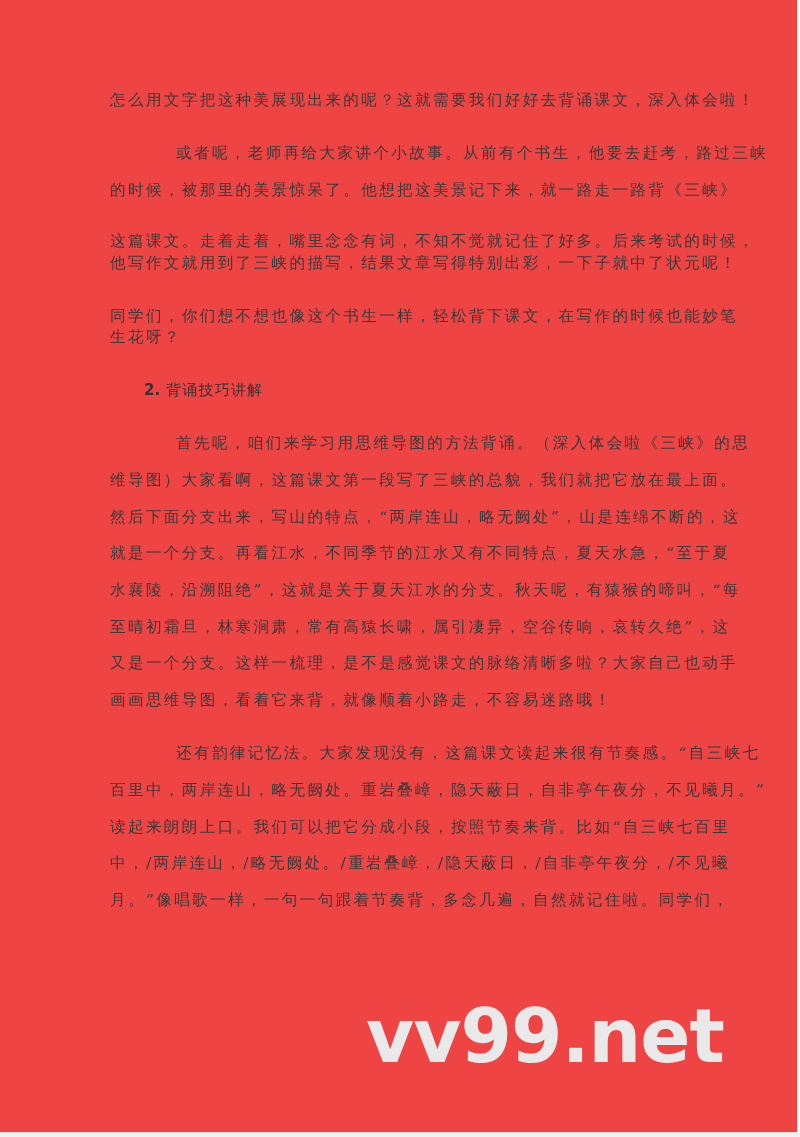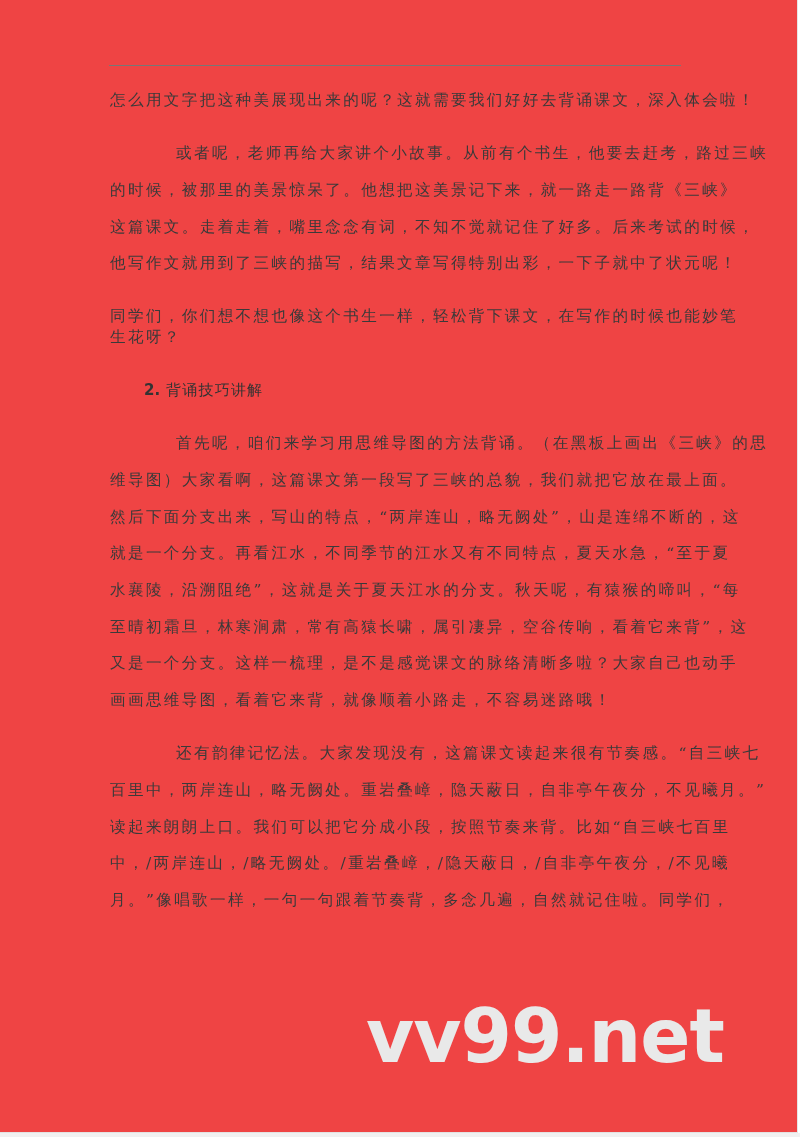--- a/index.html
+++ b/index.html
@@ -42,36 +42,36 @@
 </head>
 <body>
 
 <div class="page">
   <div class="header-rule"></div>
 
   <div class="line" style="top:89px;">怎么用文字把这种美展现出来的呢？这就需要我们好好去背诵课文，深入体会啦！</div>
 
   <div class="line indent" style="top:142px;">或者呢，老师再给大家讲个小故事。从前有个书生，他要去赶考，路过三峡</div>
   <div class="line" style="top:179px;">的时候，被那里的美景惊呆了。他想把这美景记下来，就一路走一路背《三峡》</div>
-  <div class="line" style="top:216px;">这篇课文。走着走着，嘴里念念有词，不知不觉就记住了好多。后来考试的时候，</div>
+  <div class="line" style="top:230px;">这篇课文。走着走着，嘴里念念有词，不知不觉就记住了好多。后来考试的时候，</div>
   <div class="line" style="top:252px;">他写作文就用到了三峡的描写，结果文章写得特别出彩，一下子就中了状元呢！</div>
   <div class="line" style="top:305px;">同学们，你们想不想也像这个书生一样，轻松背下课文，在写作的时候也能妙笔</div>
   <div class="line" style="top:326px;">生花呀？</div>
 
   <div class="heading" style="top:379px;text-align:right;">
     <span class="num">2.</span>
     <span>背诵技巧讲解</span>
   </div>
 
-  <div class="line indent" style="top:432px;">首先呢，咱们来学习用思维导图的方法背诵。（在黑板上画出《三峡》的思</div>
+  <div class="line indent" style="top:432px;">首先呢，咱们来学习用思维导图的方法背诵。（深入体会啦《三峡》的思</div>
   <div class="line" style="top:469px;">维导图）大家看啊，这篇课文第一段写了三峡的总貌，我们就把它放在最上面。</div>
   <div class="line" style="top:506px;">然后下面分支出来，写山的特点，“两岸连山，略无阙处”，山是连绵不断的，这</div>
   <div class="line" style="top:542px;">就是一个分支。再看江水，不同季节的江水又有不同特点，夏天水急，“至于夏</div>
   <div class="line" style="top:579px;">水襄陵，沿溯阻绝”，这就是关于夏天江水的分支。秋天呢，有猿猴的啼叫，“每</div>
-  <div class="line" style="top:616px;">至晴初霜旦，林寒涧肃，常有高猿长啸，属引凄异，空谷传响，看着它来背”，这</div>
+  <div class="line" style="top:616px;">至晴初霜旦，林寒涧肃，常有高猿长啸，属引凄异，空谷传响，哀转久绝”，这</div>
   <div class="line" style="top:652px;">又是一个分支。这样一梳理，是不是感觉课文的脉络清晰多啦？大家自己也动手</div>
   <div class="line" style="top:689px;">画画思维导图，看着它来背，就像顺着小路走，不容易迷路哦！</div>
 
   <div class="line indent" style="top:742px;">还有韵律记忆法。大家发现没有，这篇课文读起来很有节奏感。“自三峡七</div>
   <div class="line" style="top:779px;">百里中，两岸连山，略无阙处。重岩叠嶂，隐天蔽日，自非亭午夜分，不见曦月。”</div>
   <div class="line" style="top:816px;">读起来朗朗上口。我们可以把它分成小段，按照节奏来背。比如“自三峡七百里</div>
   <div class="line" style="top:852px;">中，/两岸连山，/略无阙处。/重岩叠嶂，/隐天蔽日，/自非亭午夜分，/不见曦</div>
   <div class="line" style="top:889px;">月。”像唱歌一样，一句一句跟着节奏背，多念几遍，自然就记住啦。同学们，</div>
 
   <div class="watermark">vv99.net</div>

